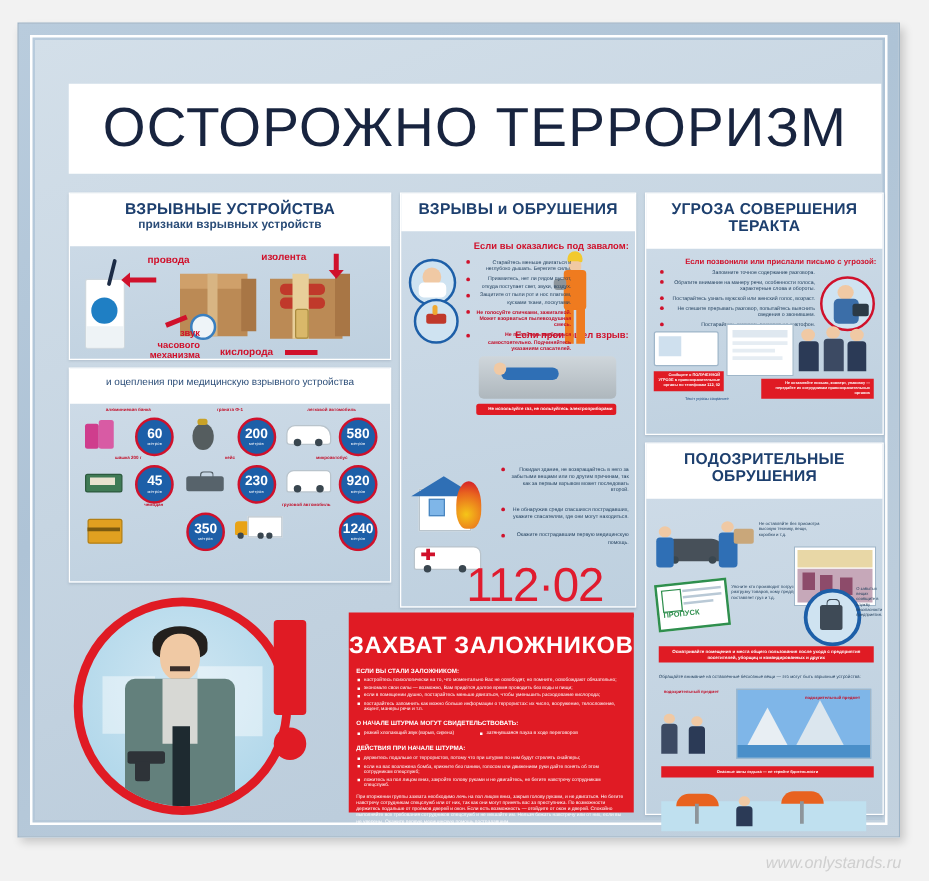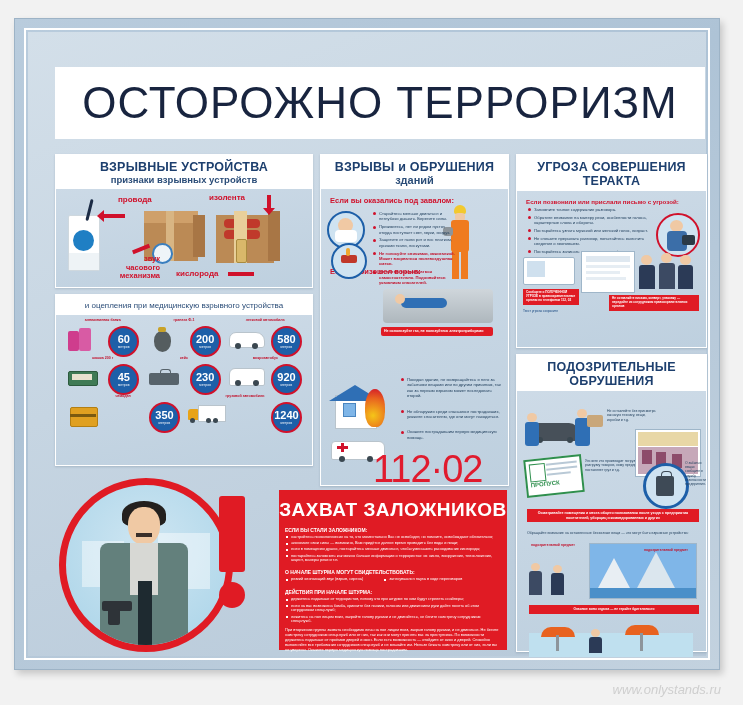--- a/index.html
+++ b/index.html
@@ -14,21 +14,21 @@
 
   
   .title-bar{position:absolute;left:27px;top:35px;width:650px;height:72px;background:#ffffff;
              display:flex;align-items:center;justify-content:center;}
   .title-bar span{font-size:44px;letter-spacing:1px;color:#18243f;font-weight:400;
                   font-family:"Liberation Sans",sans-serif;}
 
   
   .card{position:absolute;background:linear-gradient(170deg,#cfdce8 0%,#bed0df 100%);
         border:1px solid #ffffff;box-shadow:0 1px 2px rgba(80,100,120,.25);}
-  .card-head{background:#ffffff;text-align:center;padding:5px 4px 3px;}
+  .card-head{background:#ffffff;text-align:center;padding:5px 4px 11px;}
   .card-head .h1{font-size:12.5px;font-weight:bold;color:#1d3f6e;letter-spacing:.2px;line-height:14px;}
   .card-head .h2{font-size:9.5px;font-weight:bold;color:#2b4d78;line-height:12px;}
   .card-body{position:relative;overflow:hidden;}
 
   .sec-title{color:#d0112b;font-weight:bold;font-size:7.5px;margin:3px 0 2px 4px;}
   ul.bl{margin:0;padding:0 4px 0 12px;list-style:none;}
   ul.bl li{position:relative;font-size:4.2px;line-height:5.4px;color:#24425f;margin-bottom:2.4px;}
   ul.bl li:before{content:"";position:absolute;left:-6px;top:1.4px;width:3px;height:3px;
                   border-radius:50%;background:#d0112b;}
   ul.bl li.red{color:#c2102a;font-weight:bold;}
@@ -69,21 +69,21 @@
   .suit{position:absolute;width:26px;height:18px;background:#e0a020;border:1px solid #b37f13;border-radius:2px;}
   .truck-cab{position:absolute;width:11px;height:11px;background:#e8a317;border-radius:3px 2px 1px 1px;}
   .truck-body{position:absolute;width:26px;height:15px;background:#fff;border:1px solid #b9c4cc;}
 
   
   .phone{position:absolute;color:#e01b2e;font-size:38px;font-weight:400;letter-spacing:-1px;}
   .phone-rule{position:absolute;height:3px;background:#d0112b;}
 
   
   .hostage{position:absolute;background:#e01b24;color:#fff;}
-  .hostage h3{margin:0;text-align:center;font-size:19px;font-weight:bold;letter-spacing:.5px;padding-top:9px;}
+  .hostage h3{margin:0;text-align:center;font-size:19px;font-weight:bold;letter-spacing:.5px;padding-top:16px;}
   .hsub{font-size:5px;font-weight:bold;margin:6px 0 2px 6px;}
   .hlist{margin:0;padding:0 8px 0 12px;list-style:none;}
   .hlist li{position:relative;font-size:3.9px;line-height:4.8px;margin-bottom:1.4px;}
   .hlist li:before{content:"";position:absolute;left:-5px;top:1.4px;width:2px;height:2px;background:#fff;}
   .hpara{font-size:3.9px;line-height:4.9px;margin:4px 8px 0 6px;}
 
   
   .excl-wrap{position:absolute;}
   .excl-circle{position:absolute;border-radius:50%;border:7px solid #e01b24;overflow:hidden;
                background:radial-gradient(circle at 50% 40%,#cfe6f2,#a8d3e8);}
@@ -101,21 +101,21 @@
   
   .mini{position:absolute;background:#fff;border:1px solid #9fb6c9;}
   .redbar{position:absolute;background:#e01b24;color:#fff;font-size:3.6px;font-weight:bold;
           padding:2px 3px;line-height:4.6px;}
   .circ{position:absolute;border-radius:50%;border:2px solid #1d5fa8;overflow:hidden;background:#cfe3f1;}
 
   .watermark{position:absolute;right:22px;bottom:8px;color:#cfcfcf;font-size:13px;font-style:italic;
              font-family:"Liberation Sans",sans-serif;}
 
   .fig{position:absolute;}
-  .pad{padding:4px 5px 5px;}
+  .pad{padding:4px 5px 5px;text-align:right;}
 </style>
 </head>
 <body>
 
 <div class="stand">
   <div class="stand-inner"></div>
   <div class="field">
 
     <div class="title-bar">
       <span>ОСТОРОЖНО ТЕРРОРИЗМ</span>
@@ -269,21 +269,20 @@
             </div>
           </div>
 
         </div>
       </div>
     </div>
 
     <div class="card" style="left:292px;top:122px;width:187px;height:330px;">
       <div class="card-head">
         <div class="h1">ВЗРЫВЫ и ОБРУШЕНИЯ</div>
-        <div class="h2" style="font-size:11px;">зданий</div>
       </div>
       <div class="card-body pad" style="height:284px;">
 
         <div class="sec-title">Если вы оказались под завалом:</div>
 
         <div class="circ" style="left:6px;top:22px;width:34px;height:34px;">
           <div style="position:absolute;left:9px;top:5px;width:15px;height:15px;border-radius:50%;background:#f0c9a4;"></div>
           <div style="position:absolute;left:6px;top:17px;width:22px;height:12px;background:#fff;border-radius:4px;"></div>
         </div>
         <div class="circ" style="left:10px;top:54px;width:32px;height:32px;">

